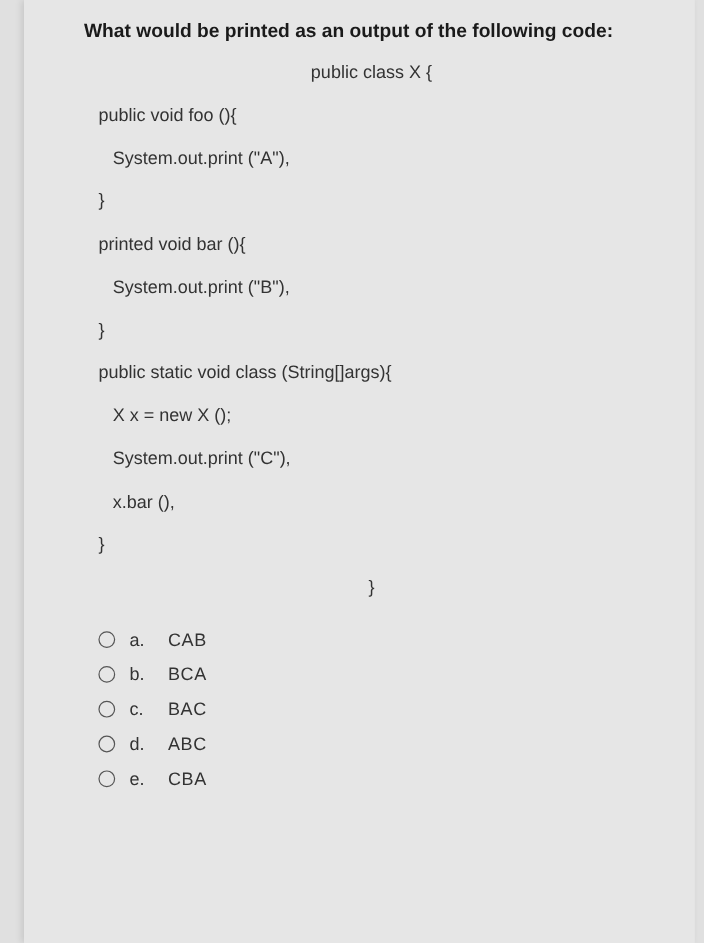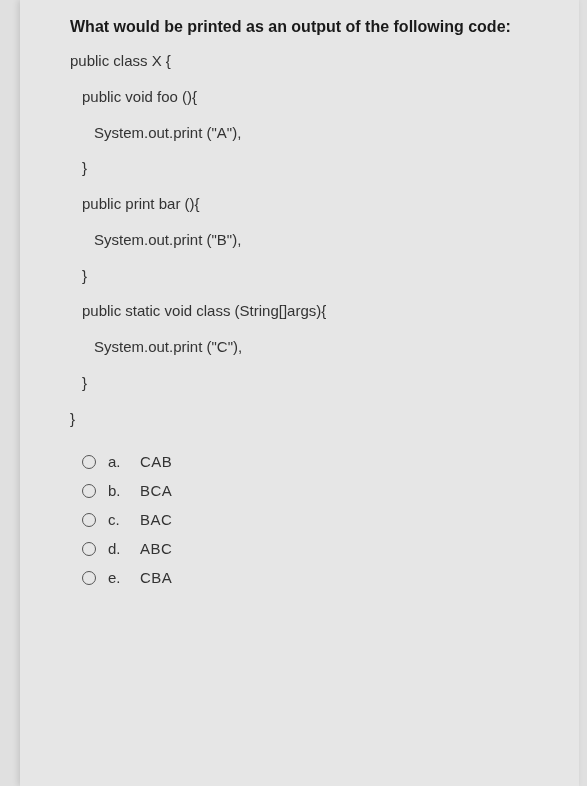--- a/index.html
+++ b/index.html
@@ -31,21 +31,21 @@
       font-size: 16px;
       margin-bottom: 14px;
       color: #1a1a1a;
     }
     .code-line {
       font-size: 15px;
       margin-bottom: 14px;
       color: #333;
       line-height: 1.45;
     }
-    .ind1 { padding-left: 0px; }
+    .ind1 { padding-left: 0px; text-align: center; }
     .ind2 { padding-left: 12px; }
     .ind3 { padding-left: 24px; }
     .options {
       margin-top: 24px;
       padding-left: 12px;
     }
     .option {
       display: flex;
       align-items: center;
       margin-bottom: 12px;
@@ -72,25 +72,27 @@
 <body>
 
 <div class="paper">
 
   <div class="question">What would be printed as an output of the following code:</div>
 
   <div class="code-line ind1">public class X {</div>
   <div class="code-line ind2">public void foo (){</div>
   <div class="code-line ind3">System.out.print ("A"),</div>
   <div class="code-line ind2">}</div>
-  <div class="code-line ind2">public print bar (){</div>
+  <div class="code-line ind2">printed void bar (){</div>
   <div class="code-line ind3">System.out.print ("B"),</div>
   <div class="code-line ind2">}</div>
   <div class="code-line ind2">public static void class (String[]args){</div>
+  <div class="code-line ind3">X x = new X ();</div>
   <div class="code-line ind3">System.out.print ("C"),</div>
+  <div class="code-line ind3">x.bar (),</div>
   <div class="code-line ind2">}</div>
   <div class="code-line ind1">}</div>
 
   <div class="options">
     <div class="option">
       <span class="radio"></span>
       <span class="opt-letter">a.</span>
       <span class="opt-text">CAB</span>
     </div>
     <div class="option">

